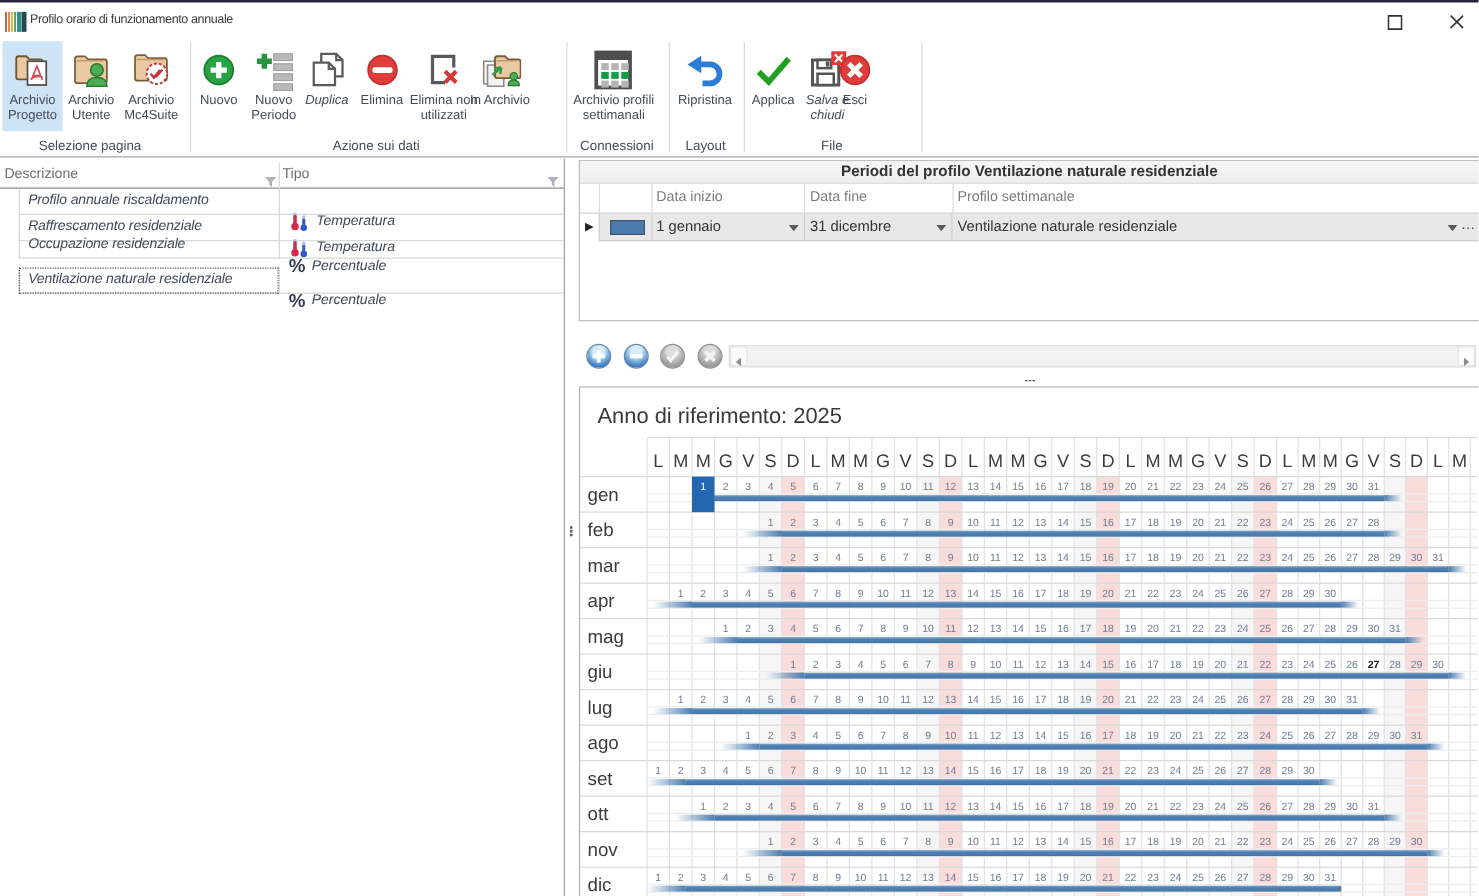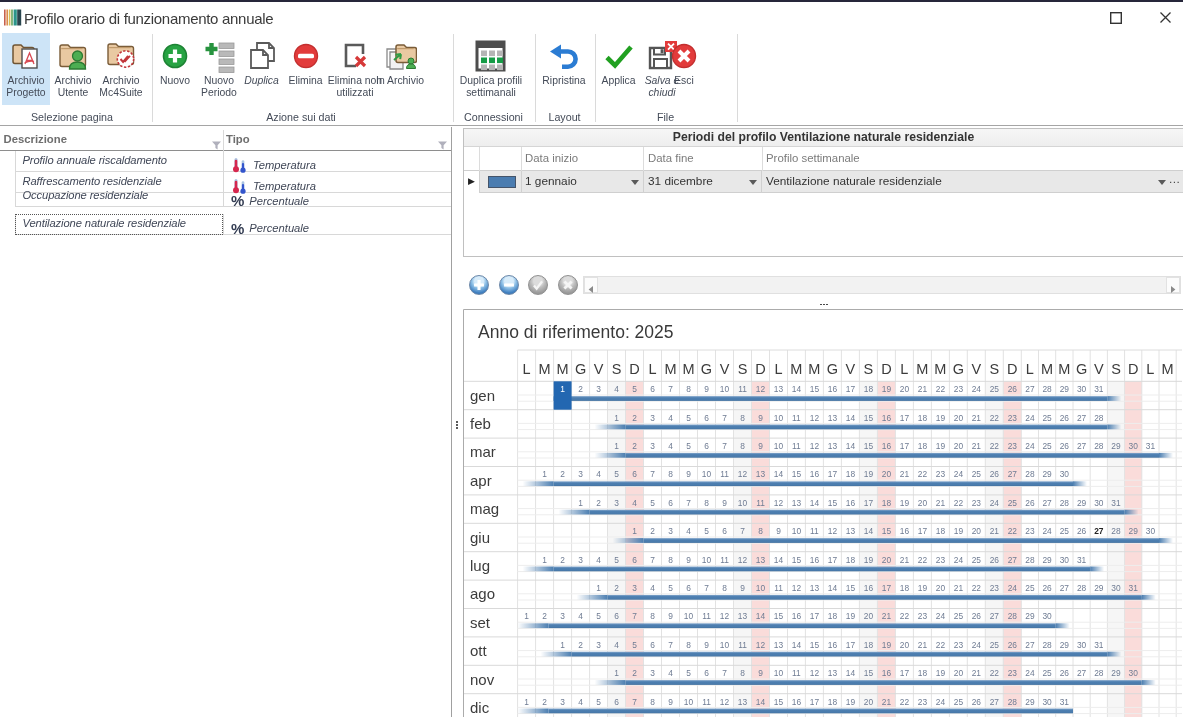--- a/index.html
+++ b/index.html
@@ -1,40 +1,40 @@
 <!DOCTYPE html>
 <html><head><meta charset="utf-8"><style>
 * { margin:0; padding:0; box-sizing:border-box; }
 html,body { width:1183px; height:717px; overflow:hidden; background:#fff;
   font-family:"Liberation Sans",sans-serif; }
 #win { position:relative; width:1183px; height:717px; background:#fff;
   }
 #titlebar { position:absolute; left:0; top:0; width:100%; height:30px; background:#fff;
   border-top:2px solid #26263a; }
 #titlebar .logo { position:absolute; left:0px; top:0px; }
-#titlebar .ttl { position:absolute; left:24px; top:8px; font-size:15px; letter-spacing:-0.3px; color:#3a3a3a; }
+#titlebar .ttl { position:absolute; left:24px; top:8px; font-size:10px; letter-spacing:-0.3px; color:#3a3a3a; }
 .wbtn { position:absolute; top:10px; color:#333; }
 #ribbon { position:absolute; left:0; top:30px; width:100%; height:96px; background:#fff;
   border-bottom:1px solid #a5a5a5;padding-left:30px; }
 .rbtn { position:absolute; top:3px; height:72px; text-align:center; padding-top:4px; }
 .ric { height:38px; display:flex; align-items:center; justify-content:center; }
 .rlbl { font-size:10.4px; color:#444b58; line-height:12px; white-space:nowrap; }
 .rsep { position:absolute; top:4px; height:88px; width:1px; background:#dadada; }
 .rcap { position:absolute; top:81px; text-align:center; font-size:10.7px; color:#444b58; }
 #leftpanel { position:absolute; left:0; top:127px; width:452px; height:590px;
   border-right:1px solid #a0a0a0; background:#fff; }
 .lg-hdr { position:absolute; left:0; top:0.5px; width:451px; height:23px;
-  border-bottom:1px solid #8e8e8e; color:#6e6e6e; font-size:11.3px;font-weight:bold; }
+  border-bottom:1px solid #8e8e8e; color:#6e6e6e; font-size:11.3px; }
 .lg-h1 { position:absolute; left:3.5px; top:5px; width:219px; }
 .lg-h2 { position:absolute; left:226px; top:5px; width:226px; }
 .lg-row { position:absolute; left:0; height:21px; width:451px; }
 .lg-c1 { position:absolute; left:15px; width:208px; height:21px; border-bottom:1px solid #d8d8d8;
   border-left:1px solid #d8d8d8; }
 .lg-c2 { position:absolute; left:223px; width:228px; height:21px; border-bottom:1px solid #d8d8d8;
-  border-left:1px solid #d8d8d8; padding-left:7px; padding-top:5px; }
+  border-left:1px solid #d8d8d8; padding-left:7px; padding-top:18px; }
 .lg-desc { position:absolute; left:6.5px; top:3px; font-size:11.2px; font-style:italic; color:#3f4656;
   white-space:nowrap; letter-spacing:-0.1px; }
 .lg-sel { outline:1px dotted #555; outline-offset:-1px; }
 .lg-tiptext { font-size:11.2px; font-style:italic; color:#3f4656; margin-left:5px; vertical-align:middle;}
 .pct { font-weight:bold; font-size:15px; color:#333c52; vertical-align:middle; }
 #rightpanel { position:absolute; left:463px; top:127.5px; width:720px; height:129px;
   border:1px solid #c0c0c0; border-right:none; background:#fff; }
 .pp { position:absolute; left:0; top:0; width:100%; height:100%; font-size:11.8px; }
 .pp-cap { position:absolute; left:0; top:0; width:100%; height:18.5px;
   background:linear-gradient(#f6f6f6,#eeeeee); border-bottom:1px solid #d5d5d5;
@@ -191,21 +191,21 @@
             <rect x="15" y="11.5" width="6" height="5.6" fill="#b5b5b5"></rect>
             <rect x="23" y="11.5" width="6" height="5.6" fill="#b5b5b5"></rect>
             <rect x="7" y="18.5" width="6" height="5.6" fill="#169b46"></rect>
             <rect x="15" y="18.5" width="6" height="5.6" fill="#169b46"></rect>
             <rect x="23" y="18.5" width="6" height="5.6" fill="#169b46"></rect>
             <rect x="7" y="25.5" width="6" height="5.6" fill="#b5b5b5"></rect>
             <rect x="15" y="25.5" width="6" height="5.6" fill="#b5b5b5"></rect>
             <rect x="23" y="25.5" width="6" height="5.6" fill="#b5b5b5"></rect>
           </svg>
         </div>
-        <div class="rlbl">Duplica profili</div>
+        <div class="rlbl">Archivio profili</div>
         <div class="rlbl">settimanali</div>
       </div>
 <div class="rbtn" style="left:594.5px;width:48px;">
         <div class="ric">
           <svg width="34" height="34" viewBox="0 0 34 34" style="">
             <path d="M5 18.5 l8 8 L29 8" fill="none" stroke="#21a021" stroke-width="4.6"></path>
           </svg>
         </div>
         <div class="rlbl">Applica</div>
       </div>

